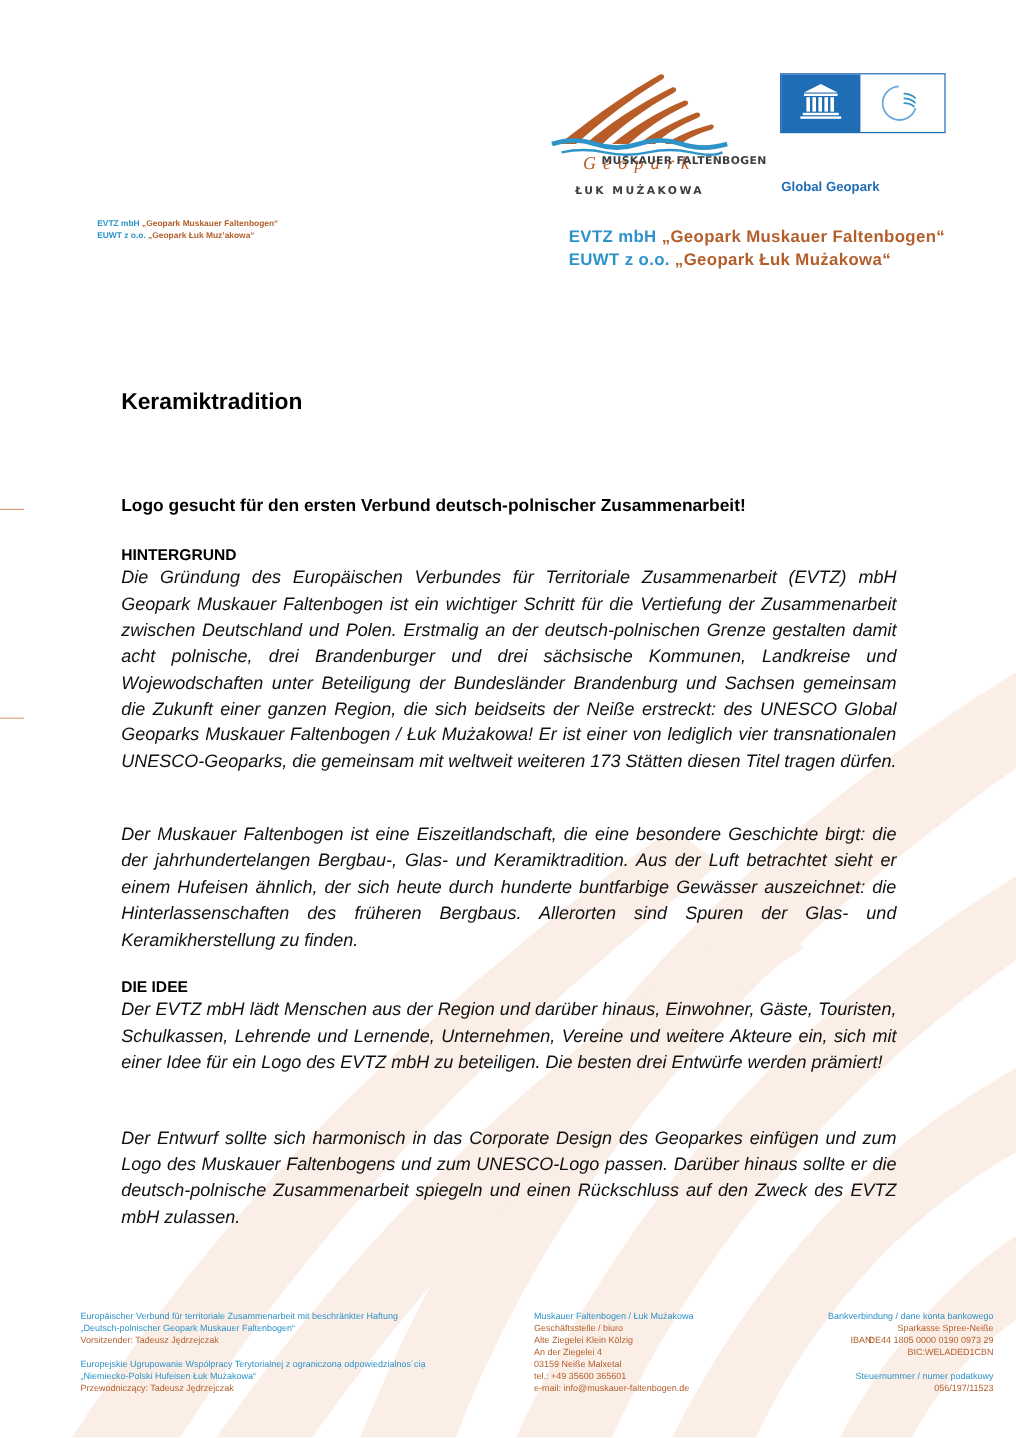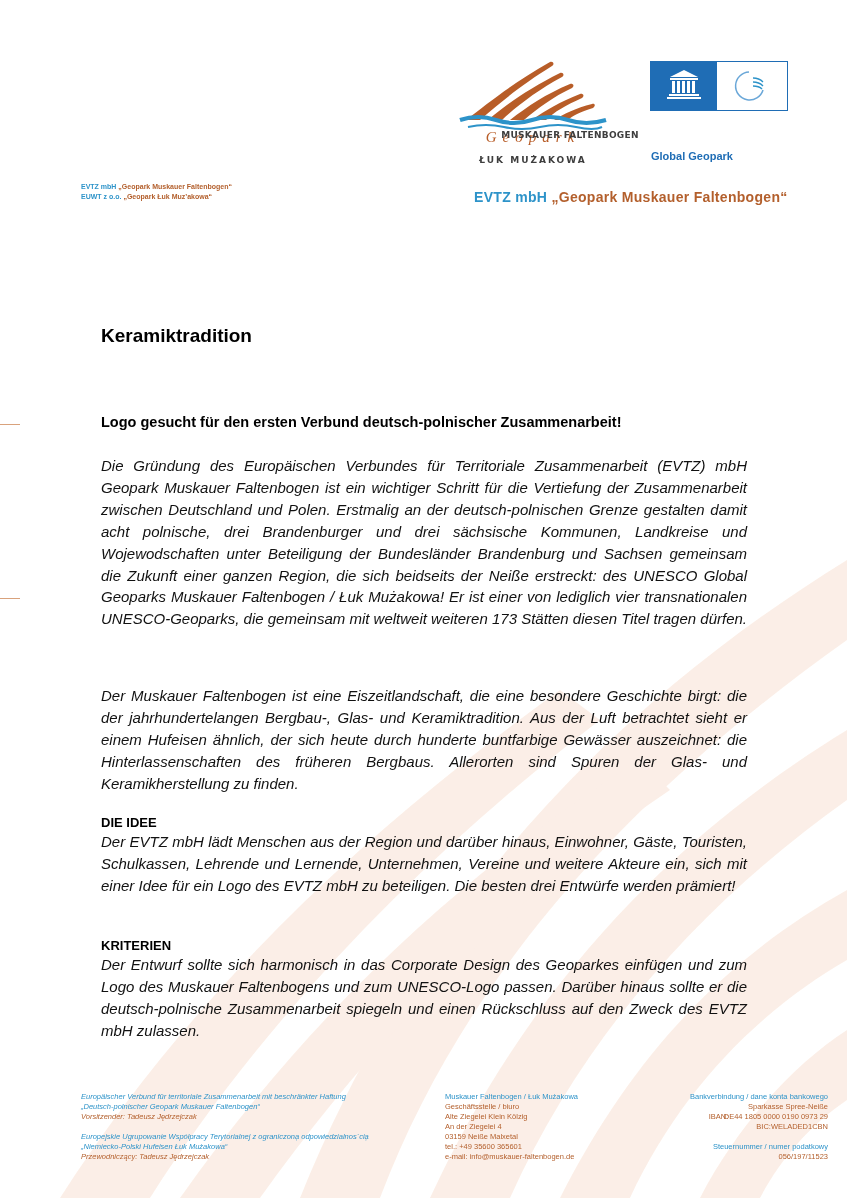--- a/index.html
+++ b/index.html
@@ -56,21 +56,21 @@
   .content { left: 101px; width: 646px; }
   .heading { font-size: 13px; font-weight: bold; color: #000; margin: 0; line-height: 16px; }
   .para { font-size: 15px; line-height: 21.9px; text-align: justify; margin: 0; color: #111; font-style: italic; }
   .sec1 { top: 455px; }
   .sec2 { top: 685px; }
   .sec3 { top: 815px; }
   .sec4 { top: 938px; }
 
   
   .footer { font-size: 7.5px; line-height: 10px; }
-  .foot-col1 { left: 81px; top: 1092px; width: 330px; font-style: italic; }
+  .foot-col1 { left: 67px; top: 1092px; width: 330px; }
   .foot-col2 { left: 445px; top: 1092px; width: 180px; }
   .foot-col3 { left: 638px; top: 1092px; width: 190px; text-align: right; }
   .foot-gap { height: 10px; }
   .iban-row span.k { display: inline-block; width: 15px; }
 </style>
 </head>
 <body>
 
 <svg class="watermark" viewBox="0 0 847 1198" xmlns="http://www.w3.org/2000/svg">
   <g fill="#fbece3" opacity="0.85">
@@ -128,37 +128,38 @@
   <div class="unesco-sub">Global Geopark</div>
 </div>
 
 <div class="layer org-small">
   <div><span class="blue-t">EVTZ mbH</span> <span class="brown-t">„Geopark Muskauer Faltenbogen“</span></div>
   <div><span class="blue-t">EUWT z o.o.</span> <span class="brown-t">„Geopark Łuk Muz’akowa“</span></div>
 </div>
 
 <div class="layer org-large">
   <div><span class="blue-t">EVTZ mbH</span> <span class="brown-t">„Geopark Muskauer Faltenbogen“</span></div>
+  <div><span class="blue-t">EUWT z o.o.</span> <span class="brown-t">„Geopark Łuk Mużakowa“</span></div>
 </div>
 
 <div class="layer title">Keramiktradition</div>
 <div class="layer subtitle">Logo gesucht für den ersten Verbund deutsch-polnischer Zusammenarbeit!</div>
 
 <div class="layer content sec1">
+  <p class="heading">HINTERGRUND</p>
   <p class="para">Die Gründung des Europäischen Verbundes für Territoriale Zusammenarbeit (EVTZ) mbH Geopark Muskauer Faltenbogen ist ein wichtiger Schritt für die Vertiefung der Zusammenarbeit zwischen Deutschland und Polen. Erstmalig an der deutsch-polnischen Grenze gestalten damit acht polnische, drei Brandenburger und drei sächsische Kommunen, Landkreise und Wojewodschaften unter Beteiligung der Bundesländer Brandenburg und Sachsen gemeinsam die Zukunft einer ganzen Region, die sich beidseits der Neiße erstreckt: des UNESCO Global Geoparks Muskauer Faltenbogen / Łuk Mużakowa! Er ist einer von lediglich vier transnationalen UNESCO-Geoparks, die gemeinsam mit weltweit weiteren 173 Stätten diesen Titel tragen dürfen.</p>
 </div>
 <div class="layer content sec2">
   <p class="para">Der Muskauer Faltenbogen ist eine Eiszeitlandschaft, die eine besondere Geschichte birgt: die der jahrhundertelangen Bergbau-, Glas- und Keramiktradition. Aus der Luft betrachtet sieht er einem Hufeisen ähnlich, der sich heute durch hunderte buntfarbige Gewässer auszeichnet: die Hinterlassenschaften des früheren Bergbaus. Allerorten sind Spuren der Glas- und Keramikherstellung zu finden.</p>
 </div>
 <div class="layer content sec3">
   <p class="heading">DIE IDEE</p>
   <p class="para">Der EVTZ mbH lädt Menschen aus der Region und darüber hinaus, Einwohner, Gäste, Touristen, Schulkassen, Lehrende und Lernende, Unternehmen, Vereine und weitere Akteure ein, sich mit einer Idee für ein Logo des EVTZ mbH zu beteiligen. Die besten drei Entwürfe werden prämiert!</p>
 </div>
 <div class="layer content sec4">
-  <p class="heading">KRITERIEN</p>
   <p class="para">Der Entwurf sollte sich harmonisch in das Corporate Design des Geoparkes einfügen und zum Logo des Muskauer Faltenbogens und zum UNESCO-Logo passen. Darüber hinaus sollte er die deutsch-polnische Zusammenarbeit spiegeln und einen Rückschluss auf den Zweck des EVTZ mbH zulassen.</p>
 </div>
 
 <div class="layer footer foot-col1">
   <div class="blue-t">Europäischer Verbund für territoriale Zusammenarbeit mit beschränkter Haftung</div>
   <div class="blue-t">„Deutsch-polnischer Geopark Muskauer Faltenbogen“</div>
   <div class="brown-t">Vorsitzender: Tadeusz Jędrzejczak</div>
   <div class="foot-gap"></div>
   <div class="blue-t">Europejskie Ugrupowanie Współpracy Terytorialnej z ograniczona̜ odpowiedzialnos´cia̜</div>
   <div class="blue-t">„Niemiecko-Polski Hufeisen Łuk Mużakowa“</div>

